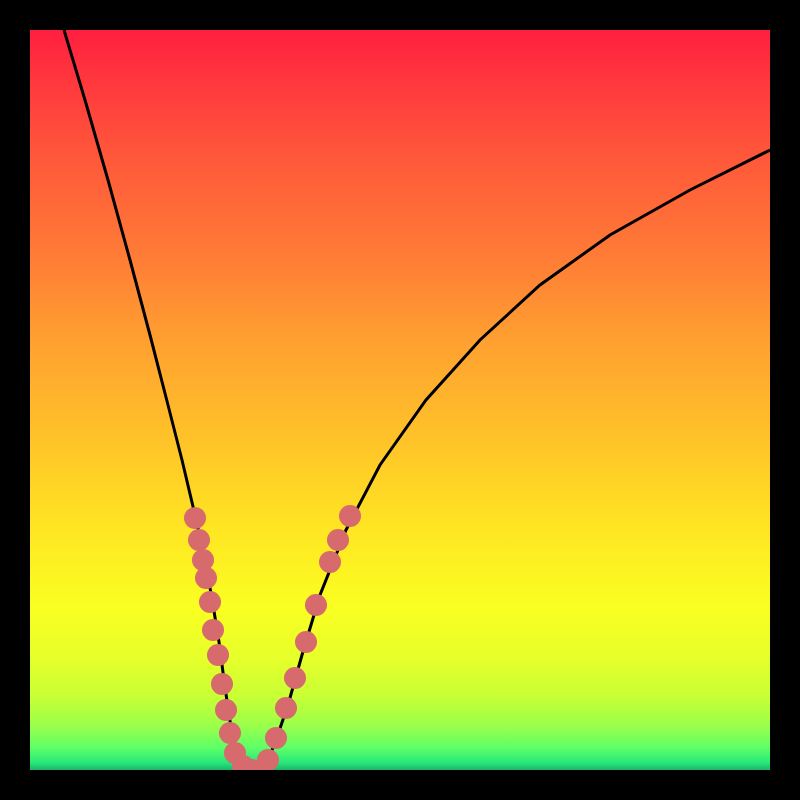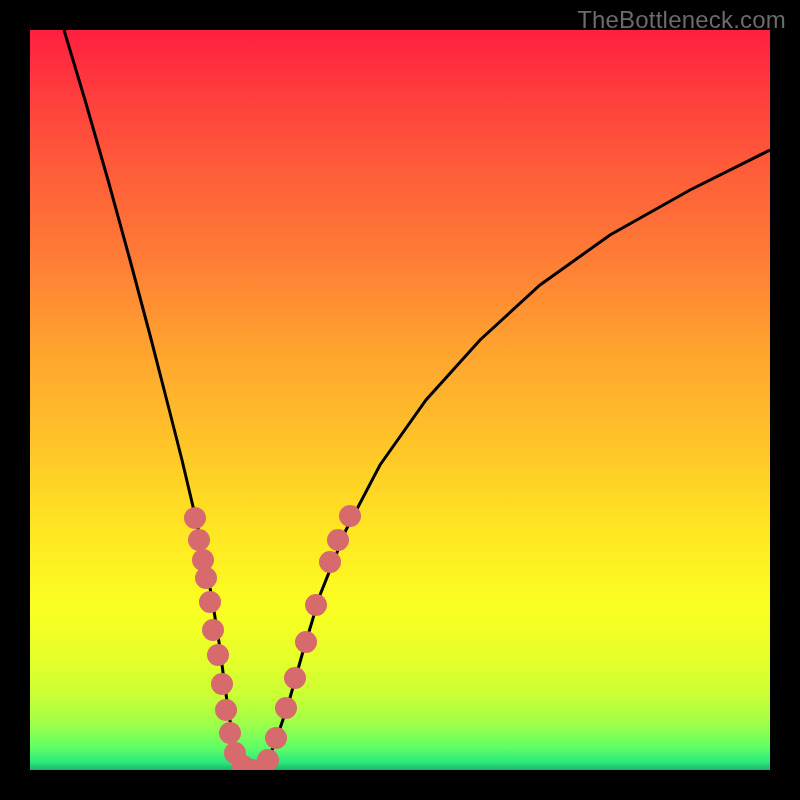--- a/index.html
+++ b/index.html
@@ -86,14 +86,13 @@
           <circle cx="256" cy="678" r="11" fill="#d66a6d"></circle>
           <circle cx="265" cy="648" r="11" fill="#d66a6d"></circle>
           <circle cx="276" cy="612" r="11" fill="#d66a6d"></circle>
           <circle cx="286" cy="575" r="11" fill="#d66a6d"></circle>
           <circle cx="300" cy="532" r="11" fill="#d66a6d"></circle>
           <circle cx="308" cy="510" r="11" fill="#d66a6d"></circle>
           <circle cx="320" cy="486" r="11" fill="#d66a6d"></circle>
         </g>
     </svg>
   </div>
-  <div class="watermark">TheBottleneck.com</div>
 </div>
 
 </body></html>

